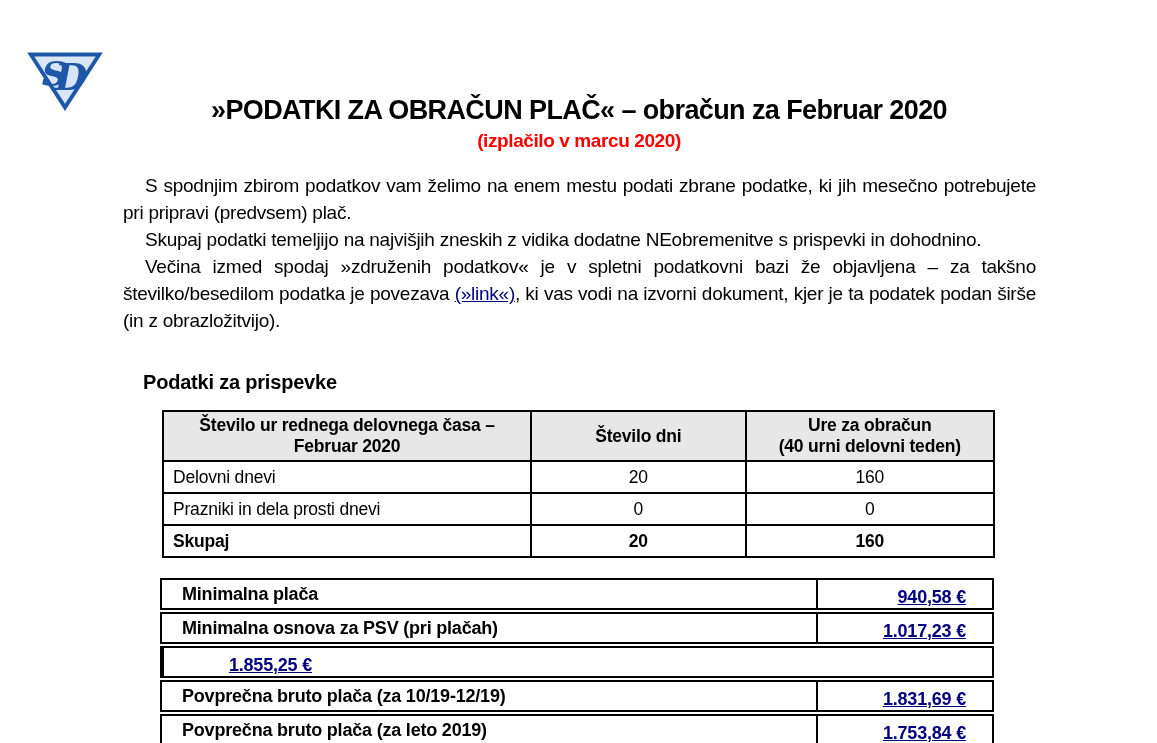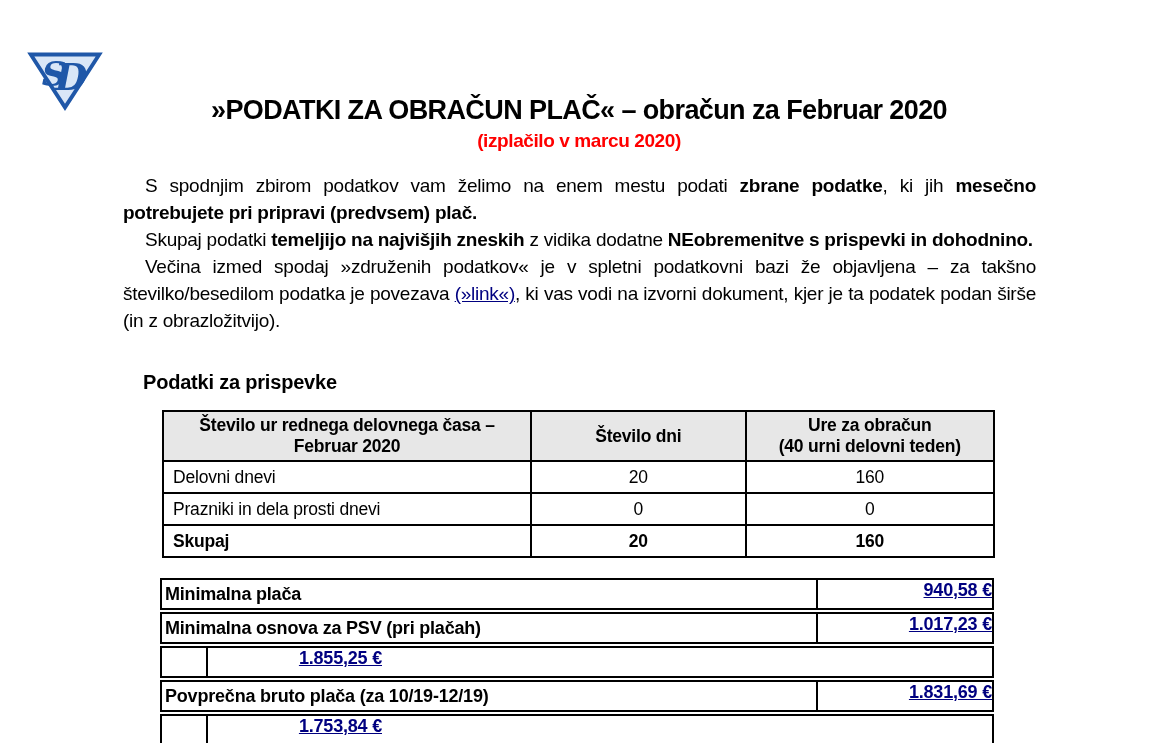--- a/index.html
+++ b/index.html
@@ -53,21 +53,21 @@
     left: 123px;
     top: 172px;
     width: 913px;
     font-size: 19px;
     line-height: 27px;
     letter-spacing: -0.25px;
     text-align: justify;
   }
   .para { text-indent: 22px; }
   .seg-n { font-weight: normal; }
-  .seg-b { font-weight: bold; margin-top: 46px; }
+  .seg-b { font-weight: normal; margin-top: 46px; }
   .seg-link {
     font-weight: normal;
     text-decoration: underline;
     cursor: pointer;
   }
 
   .section-heading {
     position: absolute;
     left: 143px;
     top: 371px;
@@ -126,33 +126,32 @@
     align-items: stretch;
     border: 2px solid #000000;
     height: 32px;
     margin-bottom: 2px;
     background: #ffffff;
   }
   .amount-label {
     flex: 1 1 auto;
     display: flex;
     align-items: center;
-    padding-left: 3px;
+    padding-left: 20px;
     font-weight: bold;
     text-align: center;
   }
   .amount-value {
     width: 176px;
     flex: 0 0 176px;
     border-left: 2px solid #000000;
     display: flex;
-    align-items: flex-start;
+    align-items: flex-end;
     justify-content: flex-end;
-    padding-right: 0;
-    margin-left: 44px;
+    padding-right: 26px;
   }
   .amount-link {
     font-weight: bold;
     text-decoration: underline;
     cursor: pointer;
   }
 </style>
 </head>
 <body>
 
@@ -229,19 +228,20 @@
           <span class="amount-link" style="color: rgb(0, 0, 128);">1.855,25 €</span>
         </div>
       </div>
       <div class="amount-row">
         <div class="amount-label">Povprečna bruto plača (za 10/19-12/19)</div>
         <div class="amount-value">
           <span class="amount-link" style="color: rgb(0, 0, 128);">1.831,69 €</span>
         </div>
       </div>
       <div class="amount-row">
+        <div class="amount-label">Povprečna bruto plača (za leto 2019)</div>
         <div class="amount-value">
           <span class="amount-link" style="color: rgb(0, 0, 128);">1.753,84 €</span>
         </div>
       </div>
     </div>
 
 </div>
 
 </body></html>

